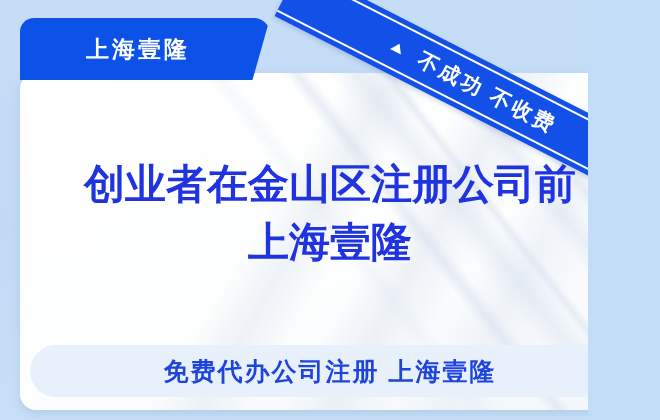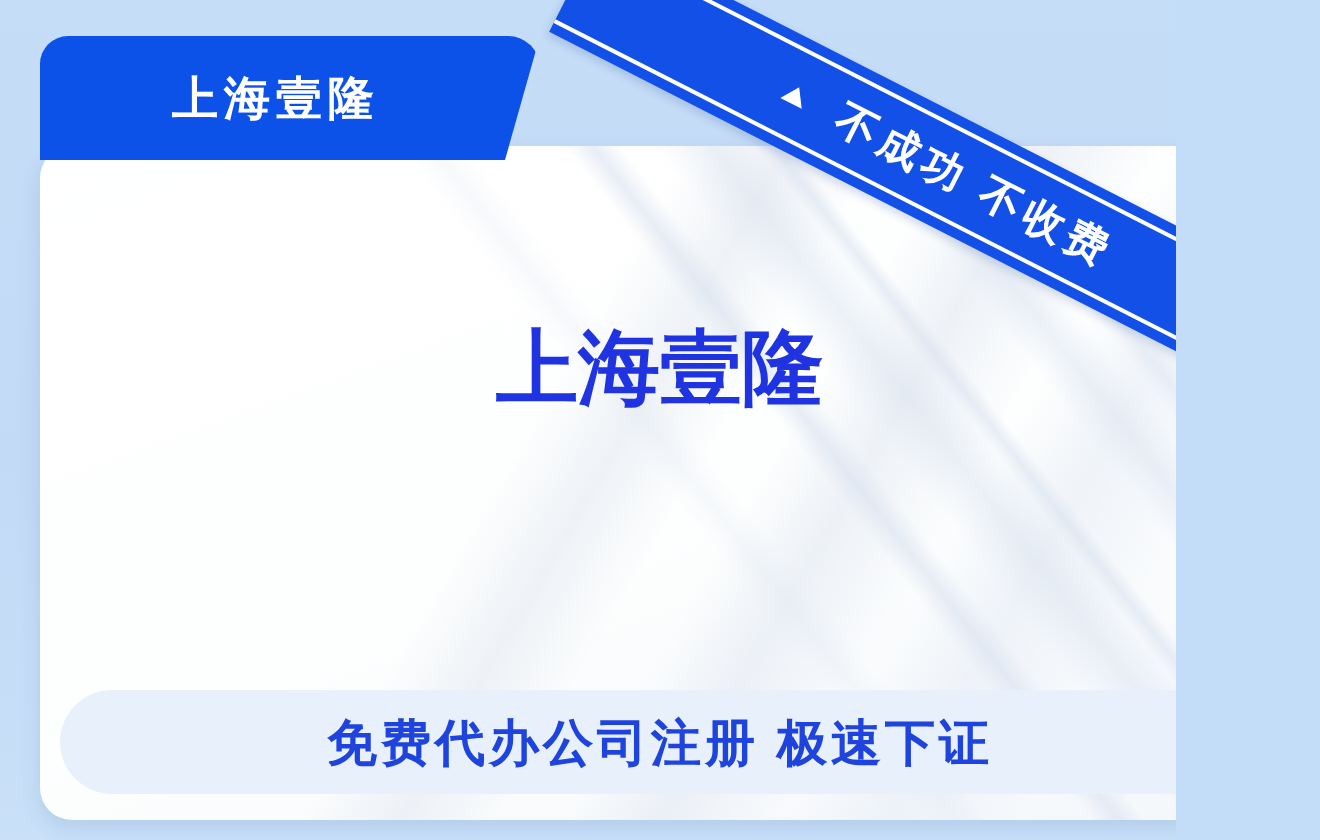--- a/index.html
+++ b/index.html
@@ -204,20 +204,21 @@
   <div class="tab-inner">
     <span class="tab-label">上海壹隆</span>
   </div>
 
   <div class="ribbon">
     <span class="ribbon-marker"></span>
     <span class="ribbon-text">不成功  不收费</span>
   </div>
 
   <div class="headline">
+    <span class="ln">创业者在金山区注册公司前</span>
     <span class="ln">上海壹隆</span>
   </div>
 
   <div class="footer-bar">
-    <span class="footer-text">免费代办公司注册 极速下证</span>
+    <span class="footer-text">免费代办公司注册 上海壹隆</span>
   </div>
 
 </div>
 
 </body></html>

